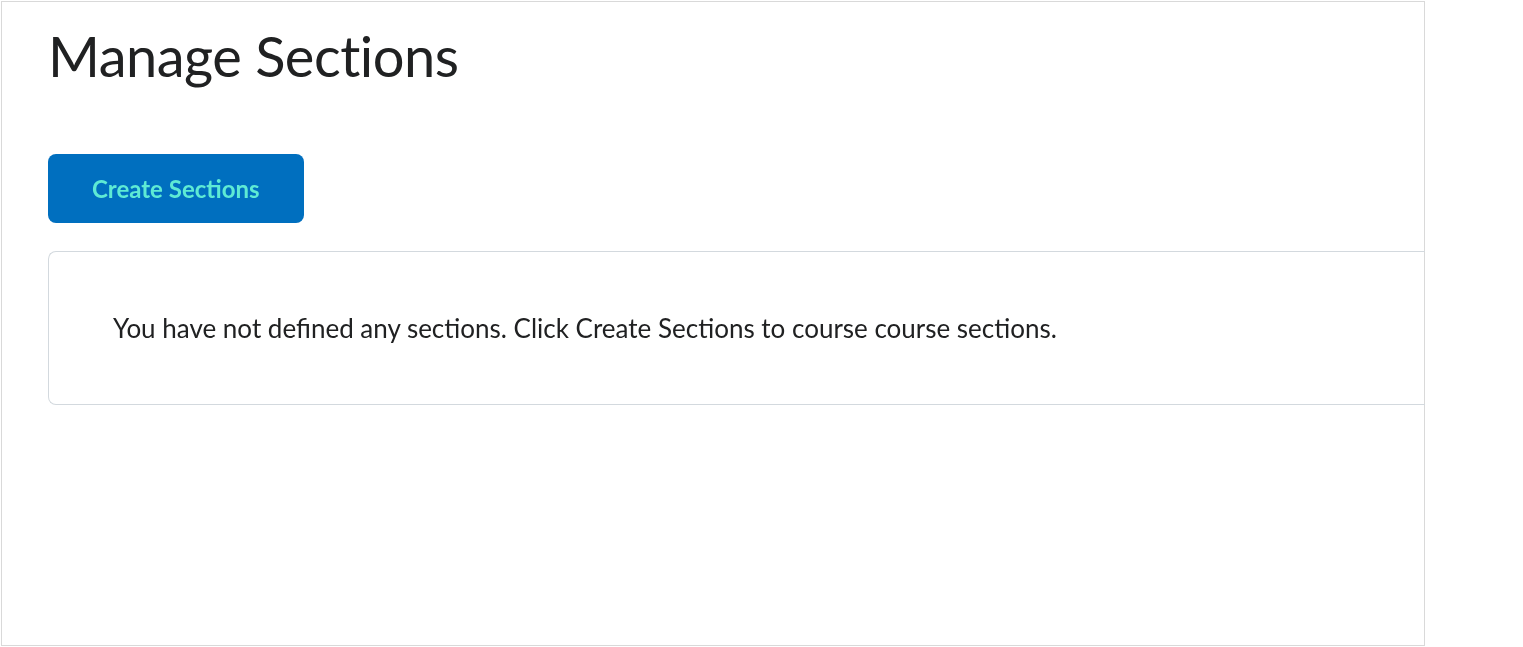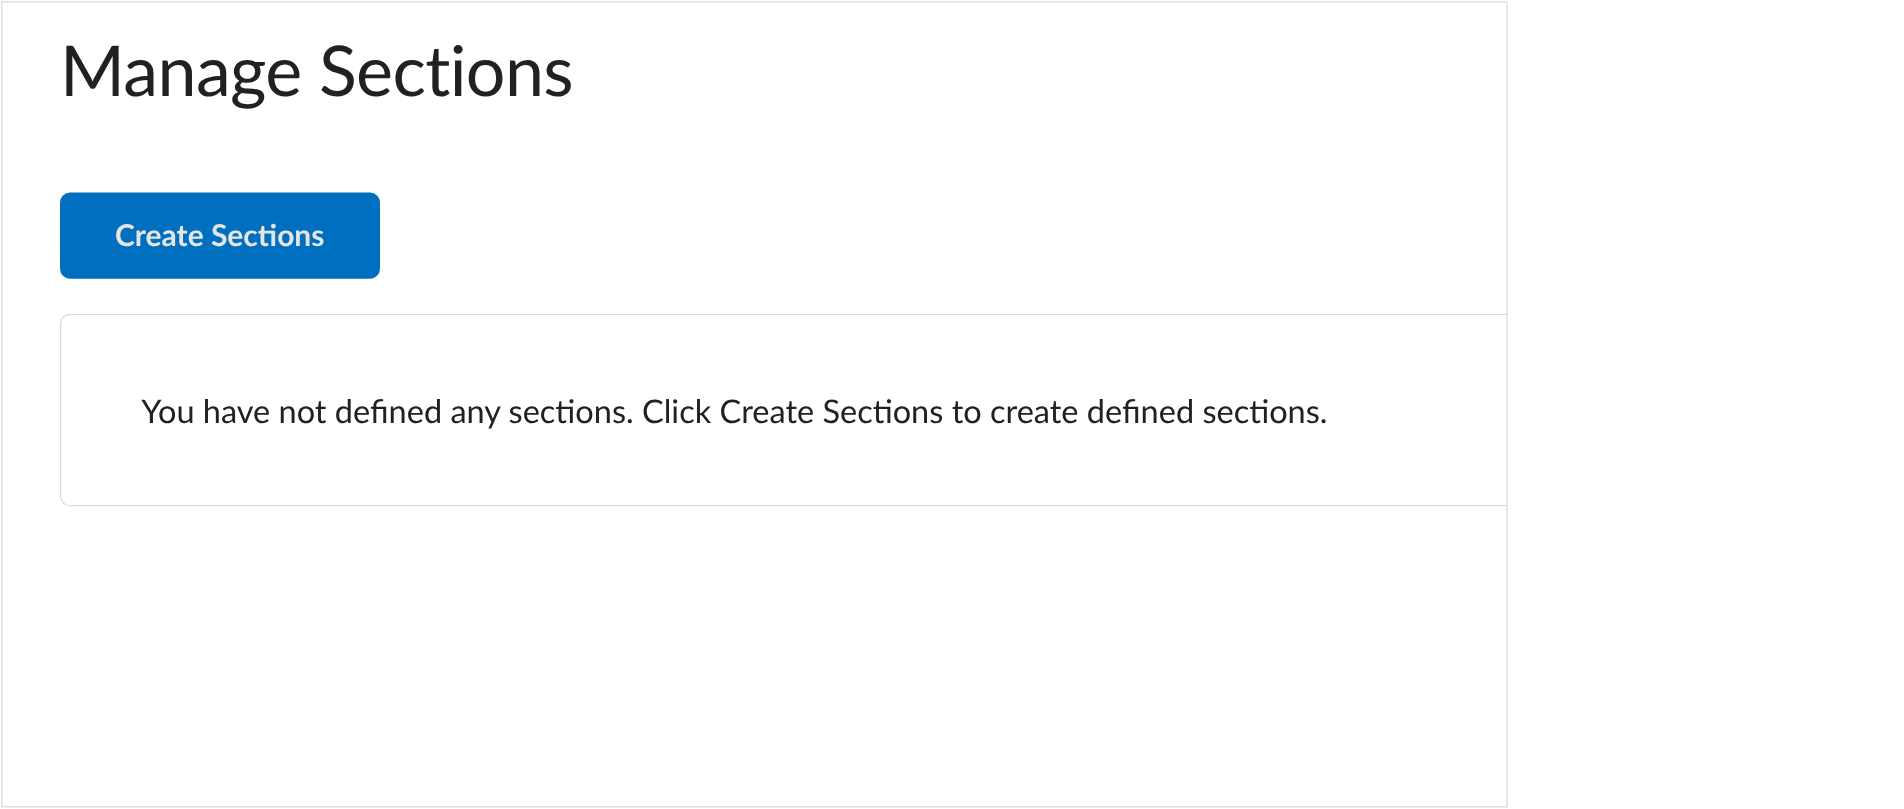--- a/index.html
+++ b/index.html
@@ -8,35 +8,35 @@
       box-sizing: border-box;
     }
     body {
       font-family: -apple-system, BlinkMacSystemFont, "Segoe UI", "Lato", Roboto, Helvetica, Arial, sans-serif;
       background: #ffffff;
       width: 1523px;
       height: 647px;
     }
     .page-container {
       border: 1px solid #d9d9d9;
-      width: 1205px;
+      width: 1424px;
       height: 645px;
       padding: 20px 0 40px 46px;
       margin: 1px;
     }
     .page-title {
       font-size: 56px;
       font-weight: 400;
       color: #202122;
       letter-spacing: -0.5px;
       margin-bottom: 65px;
     }
     .create-button {
       background-color: #006fbf;
-      color: #e5e5e5;
+      color: #5eead4;
       border: none;
       border-radius: 8px;
       padding: 20px 44px;
       font-size: 24px;
       font-weight: 700;
       cursor: pointer;
       font-family: inherit;
       margin-bottom: 28px;
     }
     .section-heading {
@@ -65,15 +65,15 @@
 </head>
 <body>
 
 <div class="page-container">
   <h1 class="page-title">Manage Sections</h1>
   
   <button class="create-button">Create Sections</button>
   
   
   <div class="empty-state-box">
-    <p class="empty-state-text">You have not defined any sections. Click Create Sections to create defined sections.</p>
+    <p class="empty-state-text">You have not defined any sections. Click Create Sections to course course sections.</p>
   </div>
 </div>
 
 </body></html>

